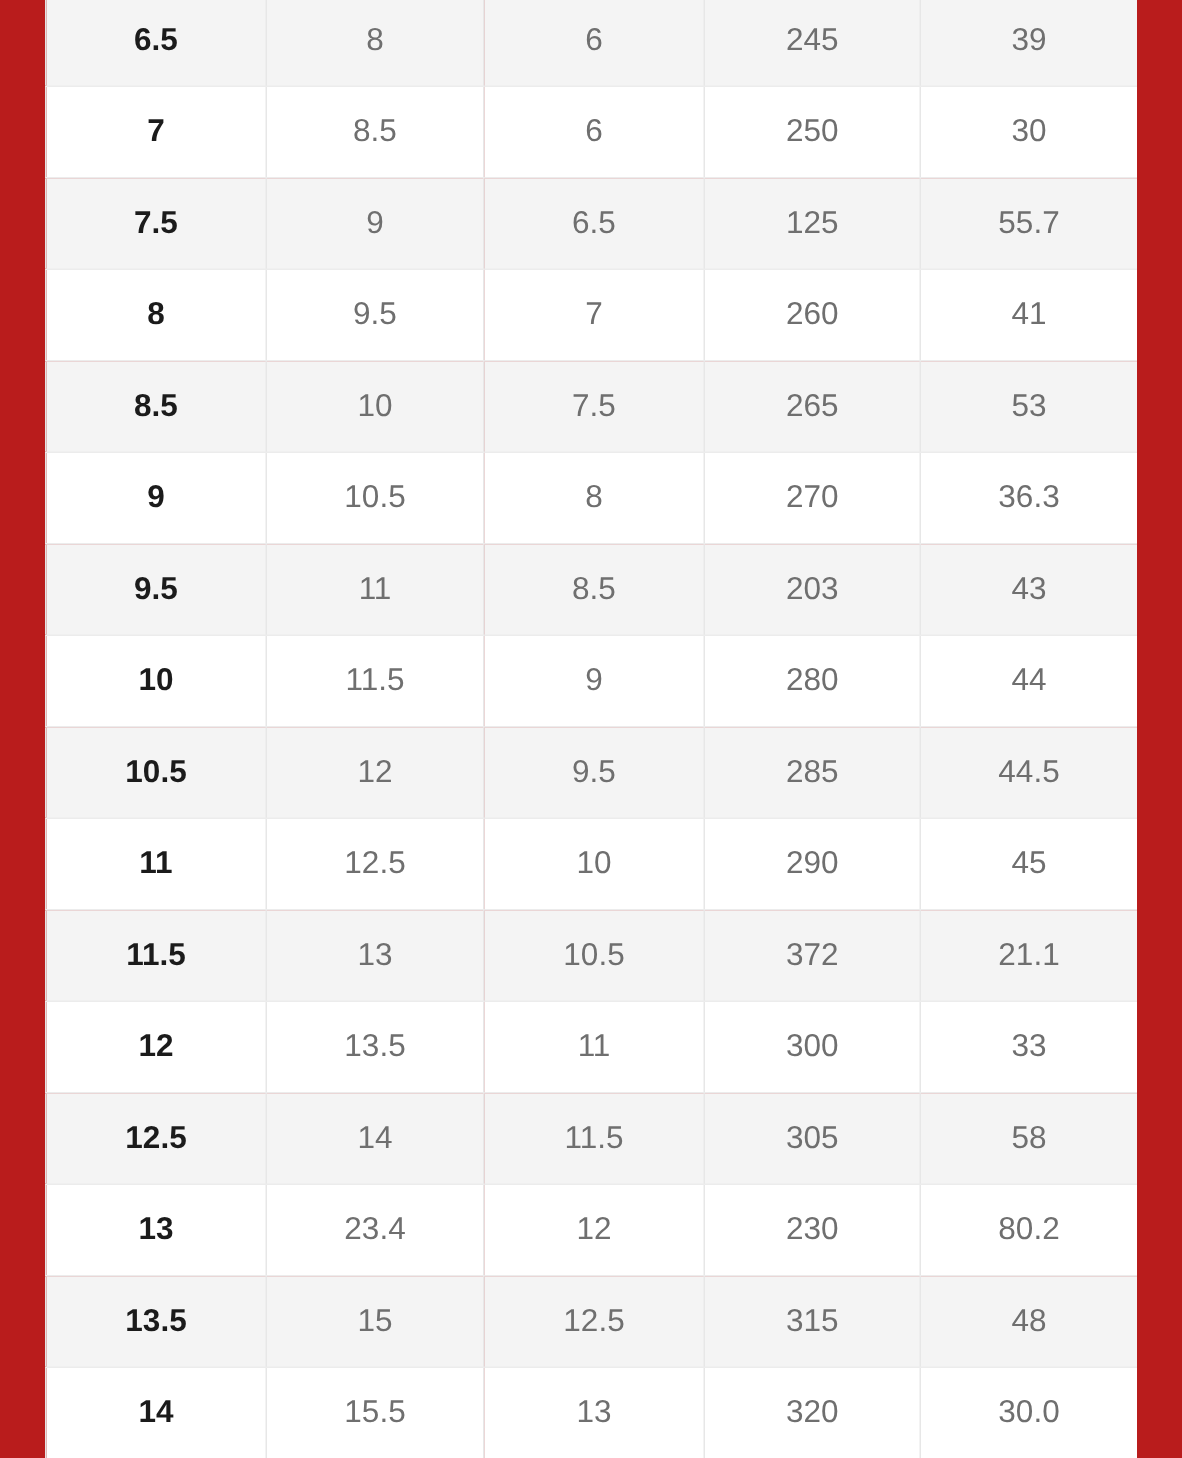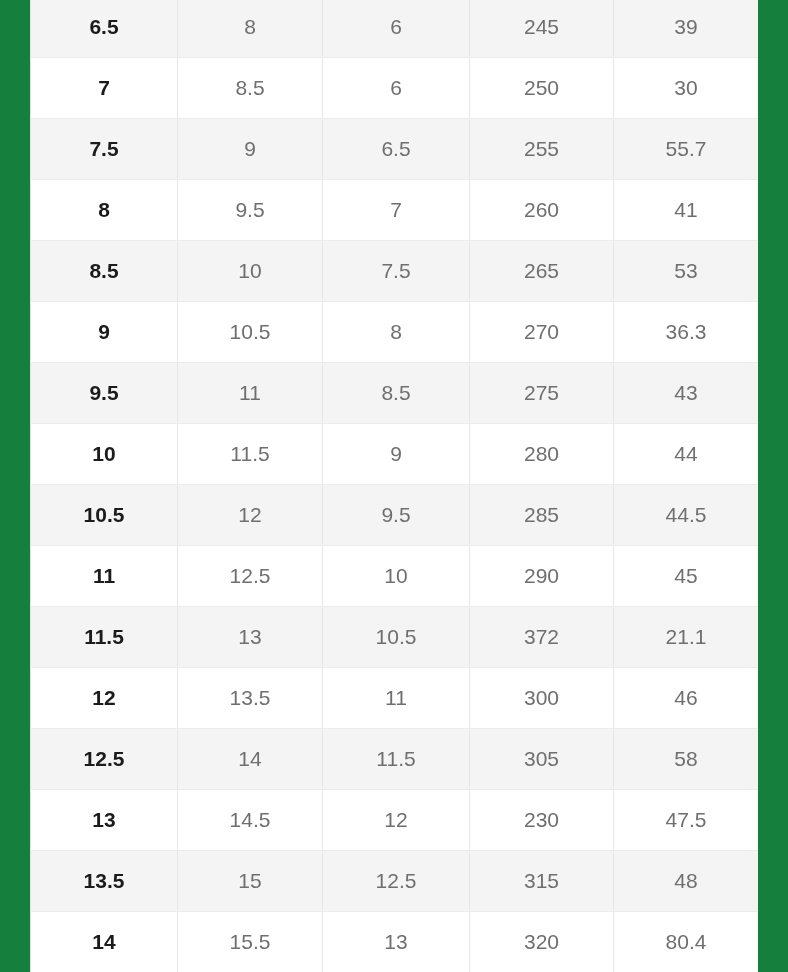--- a/index.html
+++ b/index.html
@@ -13,21 +13,21 @@
     height: 972px;
     overflow: hidden;
     font-family: "Liberation Sans", sans-serif;
     -webkit-font-smoothing: antialiased;
   }
 
   #page {
     position: relative;
     width: 788px;
     height: 972px;
-    background: #15803d;
+    background: #b91c1c;
     overflow: hidden;
   }
 
   
   #table-viewport {
     position: absolute;
     left: 30px;
     top: 0;
     width: 728px;
     height: 972px;
@@ -103,21 +103,21 @@
             <td class="primary">7</td>
             <td>8.5</td>
             <td>6</td>
             <td>250</td>
             <td>30</td>
           </tr>
           <tr class="odd">
             <td class="primary">7.5</td>
             <td>9</td>
             <td>6.5</td>
-            <td>255</td>
+            <td>125</td>
             <td>55.7</td>
           </tr>
           <tr class="even">
             <td class="primary">8</td>
             <td>9.5</td>
             <td>7</td>
             <td>260</td>
             <td>41</td>
           </tr>
           <tr class="odd">
@@ -131,21 +131,21 @@
             <td class="primary">9</td>
             <td>10.5</td>
             <td>8</td>
             <td>270</td>
             <td>36.3</td>
           </tr>
           <tr class="odd">
             <td class="primary">9.5</td>
             <td>11</td>
             <td>8.5</td>
-            <td>275</td>
+            <td>203</td>
             <td>43</td>
           </tr>
           <tr class="even">
             <td class="primary">10</td>
             <td>11.5</td>
             <td>9</td>
             <td>280</td>
             <td>44</td>
           </tr>
           <tr class="odd">
@@ -167,46 +167,46 @@
             <td>13</td>
             <td>10.5</td>
             <td>372</td>
             <td>21.1</td>
           </tr>
           <tr class="even">
             <td class="primary">12</td>
             <td>13.5</td>
             <td>11</td>
             <td>300</td>
-            <td>46</td>
+            <td>33</td>
           </tr>
           <tr class="odd">
             <td class="primary">12.5</td>
             <td>14</td>
             <td>11.5</td>
             <td>305</td>
             <td>58</td>
           </tr>
           <tr class="even">
             <td class="primary">13</td>
-            <td>14.5</td>
+            <td>23.4</td>
             <td>12</td>
             <td>230</td>
-            <td>47.5</td>
+            <td>80.2</td>
           </tr>
           <tr class="odd">
             <td class="primary">13.5</td>
             <td>15</td>
             <td>12.5</td>
             <td>315</td>
             <td>48</td>
           </tr>
           <tr class="even">
             <td class="primary">14</td>
             <td>15.5</td>
             <td>13</td>
             <td>320</td>
-            <td>80.4</td>
+            <td>30.0</td>
           </tr>
         </tbody>
     </table>
   </div>
 </div>
 
 </body></html>

